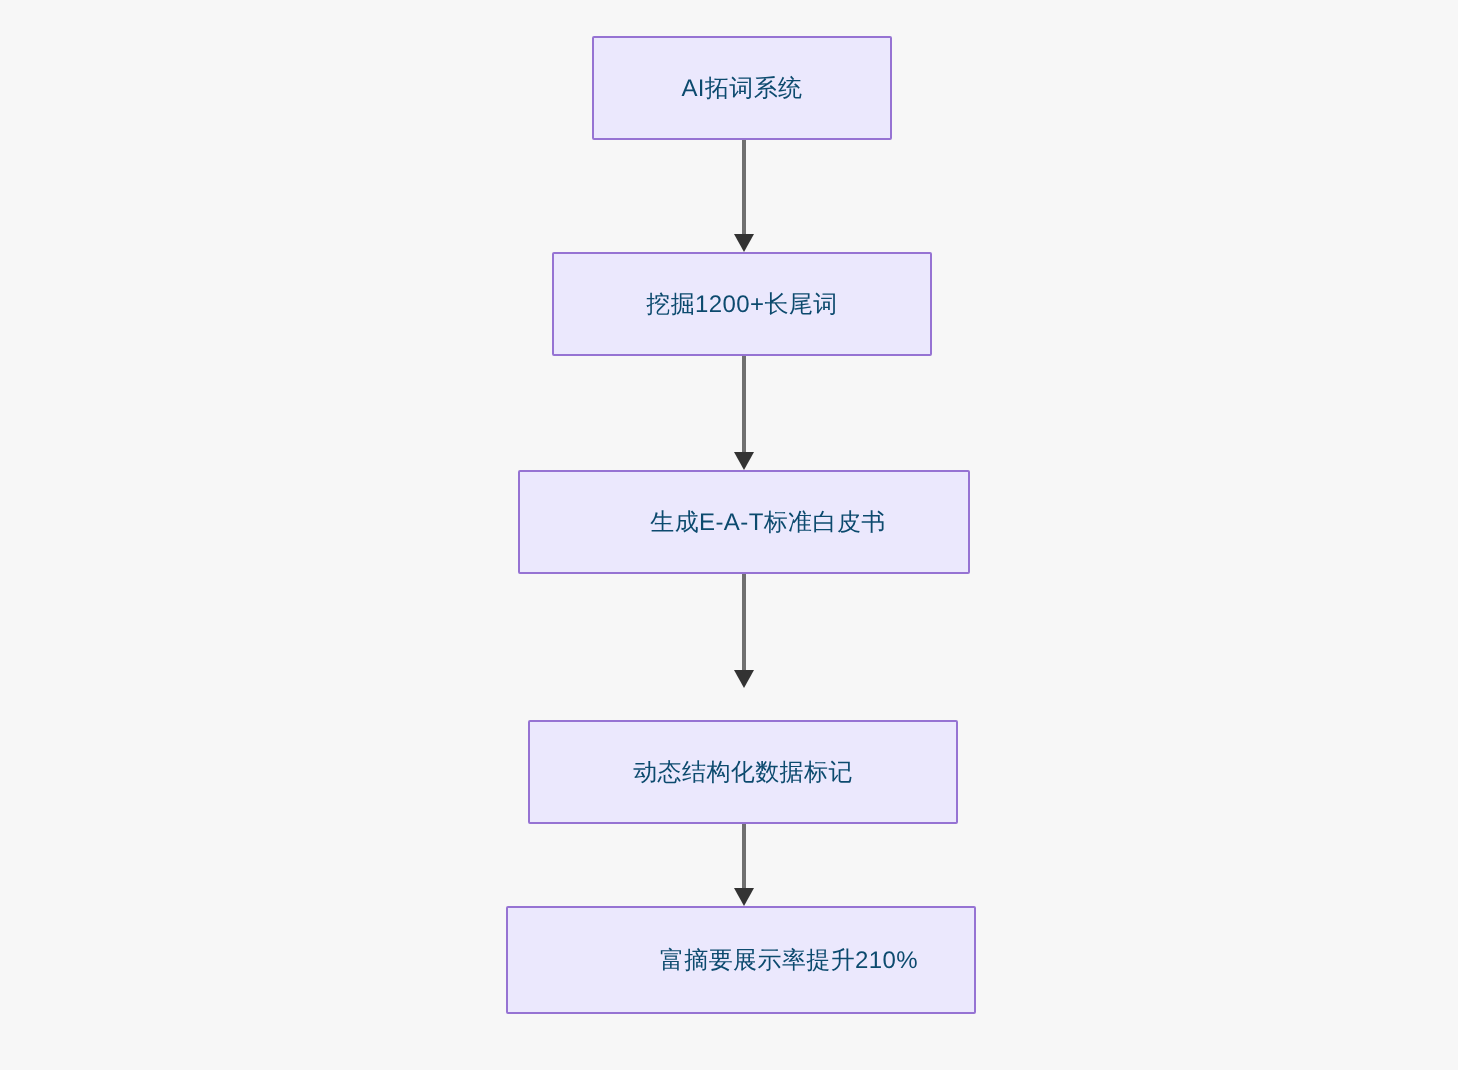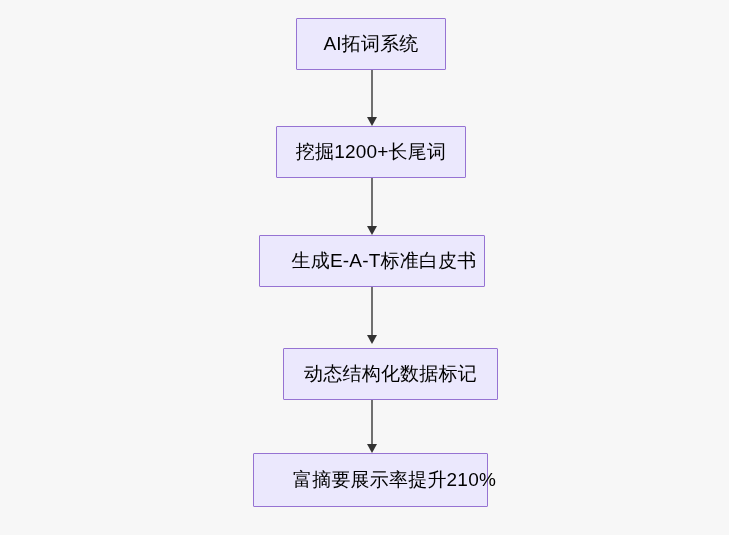--- a/index.html
+++ b/index.html
@@ -22,22 +22,22 @@
   }
   .node {
     position: absolute;
     box-sizing: border-box;
     background: #ebe8fd;
     border: 1.6px solid #9673d3;
     border-radius: 1px;
     display: flex;
     align-items: center;
     justify-content: center;
-    color: #000000;
-    font-size: 19px;
+    color: #0c4a6e;
+    font-size: 12px;
     line-height: 1.2;
     letter-spacing: 0.2px;
     white-space: nowrap;
     user-select: none;
   }
   .node-label {
     display: block;
   }
   .edge {
     position: absolute;
@@ -90,21 +90,21 @@
   </div>
 
   <div class="node" style="left:276px; top:126px; width:190px; height:52px;">
     <span class="node-label">挖掘1200+长尾词</span>
   </div>
 
   <div class="node" style="left:259px; top:235px; width:226px; height:52px;padding-left:24px;">
     <span class="node-label">生成E-A-T标准白皮书</span>
   </div>
 
-  <div class="node" style="left:264px; top:348px; width:215px; height:52px;margin-left:19px;">
+  <div class="node" style="left:264px; top:360px; width:215px; height:52px;">
     <span class="node-label">动态结构化数据标记</span>
   </div>
 
   <div class="node" style="left:253px; top:453px; width:235px; height:54px;padding-left:48px;">
     <span class="node-label">富摘要展示率提升210%</span>
   </div>
 
 </div>
 
 </body></html>

